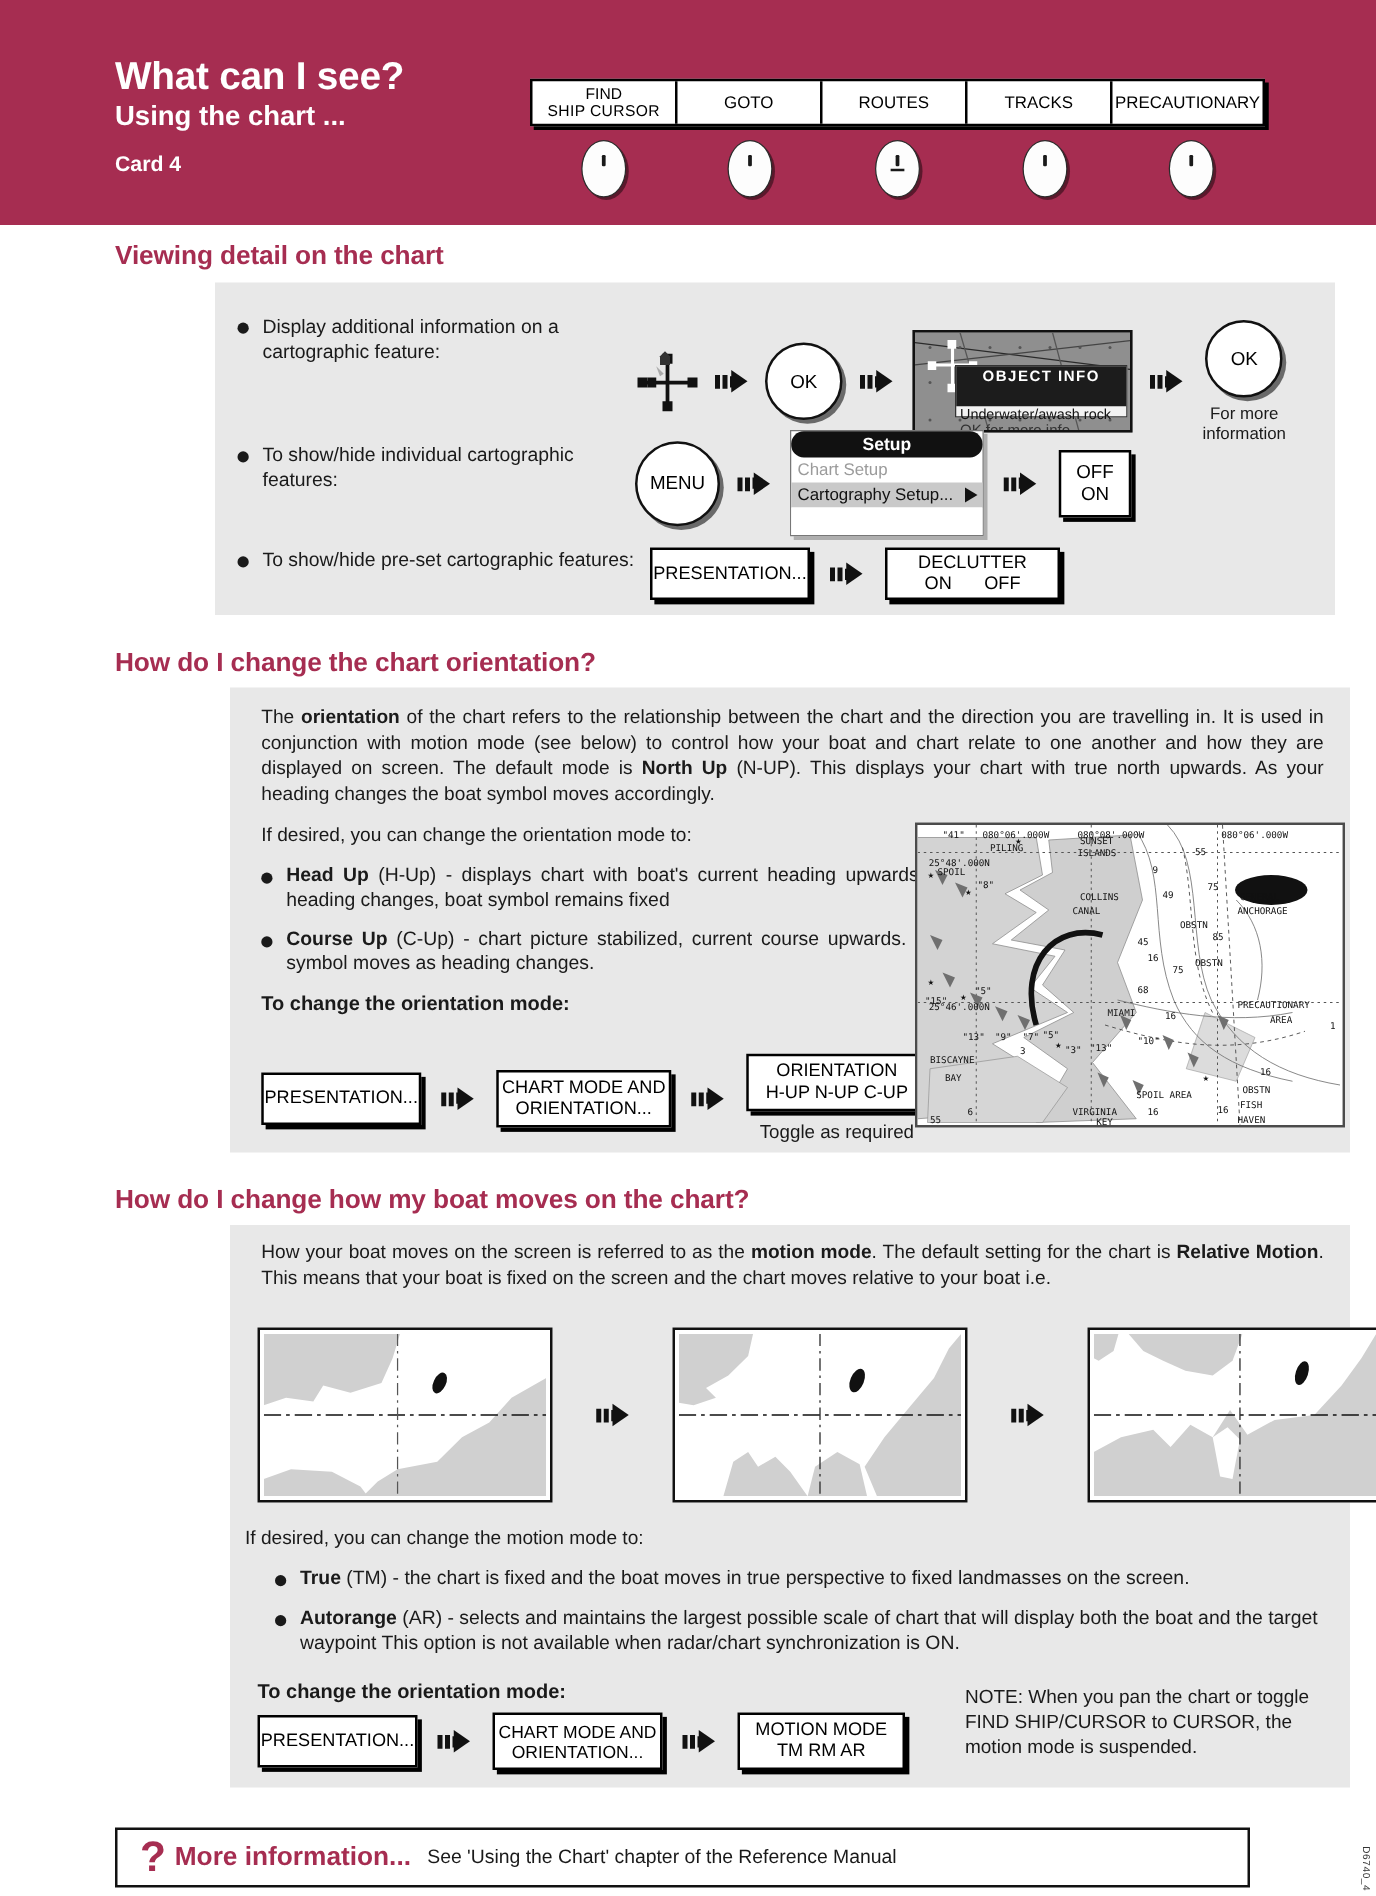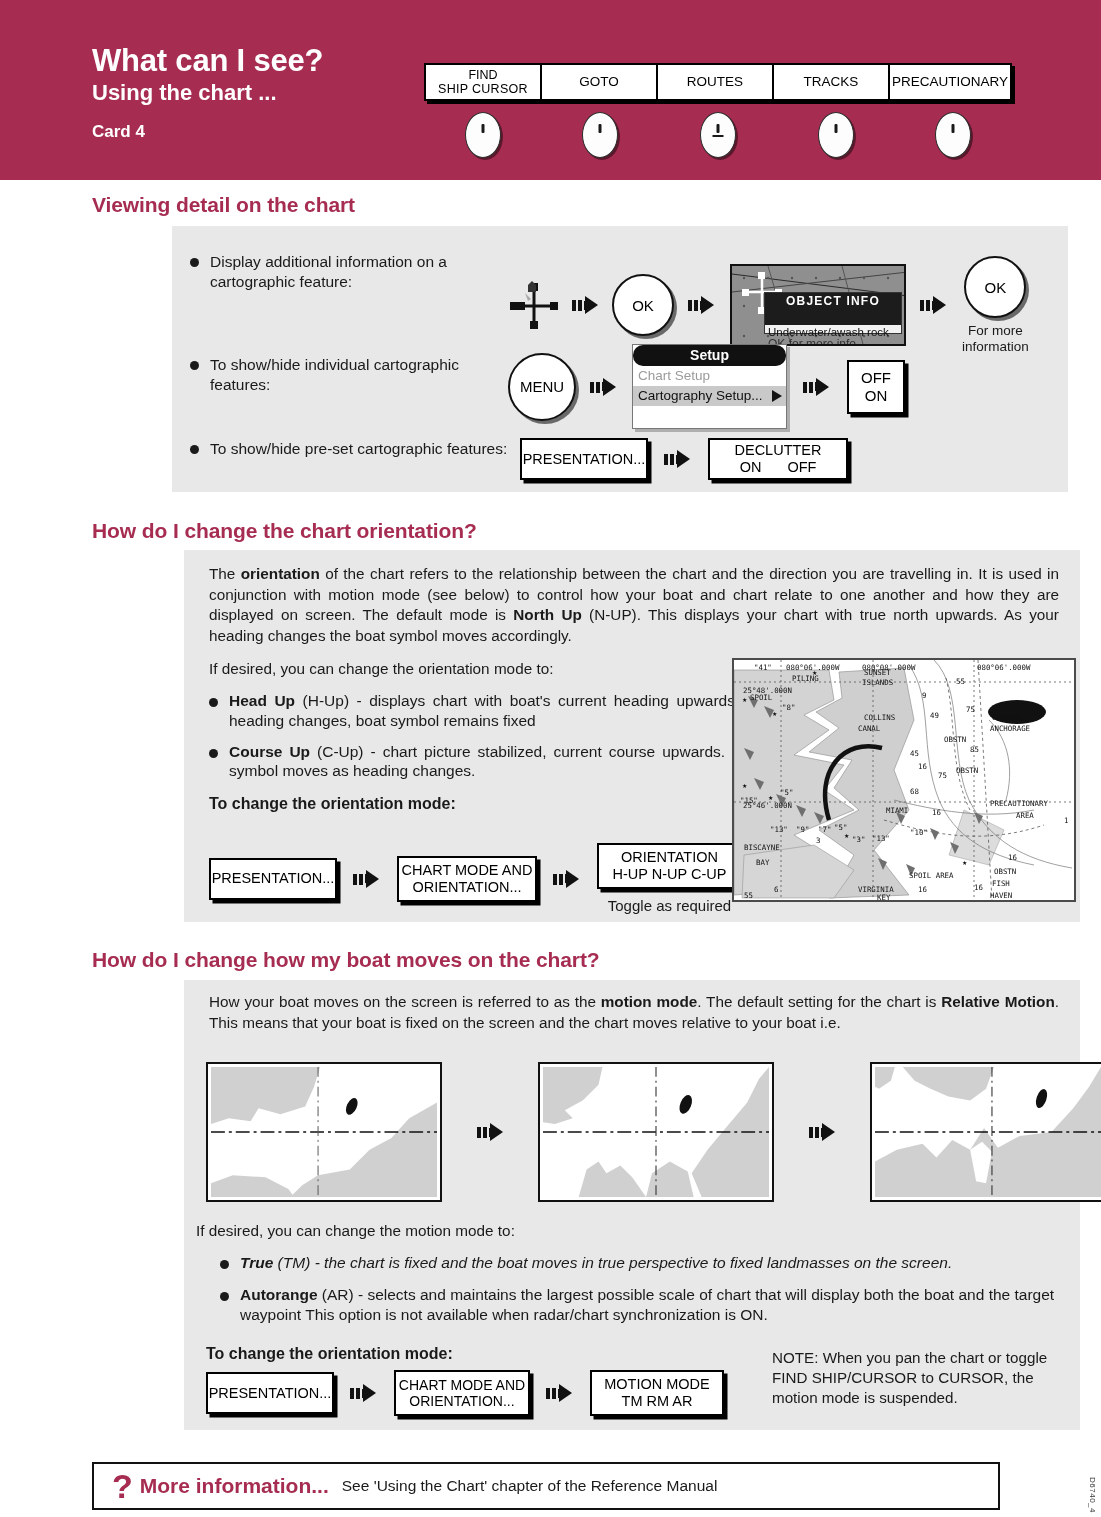--- a/index.html
+++ b/index.html
@@ -710,21 +710,21 @@
           </g>
           <ellipse cx="168" cy="32" rx="5" ry="10" fill="#111" transform="rotate(18 168 32)"></ellipse>
         </svg>
       </div>
     </div>
   </div>
 
   <div style="position:absolute; left:12px; top:242px; width:880px;">
     <div style="font-size:15.3px;">If desired, you can change the motion mode to:</div>
 
-    <div class="bullet-row" style="margin-top:13px; padding-left:24px;font-style:italic;">
+    <div class="bullet-row" style="margin-top:13px; padding-left:24px;">
       <span class="bullet-dot" style="margin-top:7px;"></span>
       <span class="bullet-text"><b>True</b><span> (TM) - the chart is fixed and the boat moves in true perspective to fixed landmasses on the screen.</span></span>
     </div>
 
     <div class="bullet-row" style="margin-top:12px; padding-left:24px;">
       <span class="bullet-dot" style="margin-top:7px;"></span>
       <span class="bullet-text" style="width:852px;"><b>Autorange</b><span> (AR) - selects and maintains the largest possible scale of chart that will display both the boat and the target waypoint  This option is not available when radar/chart synchronization is ON.</span></span>
     </div>
   </div>
 

